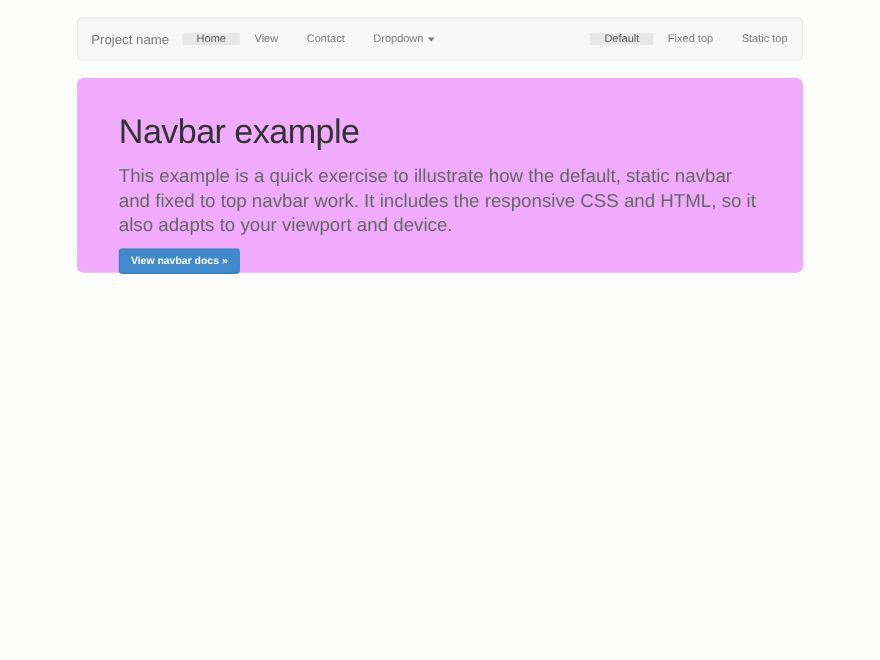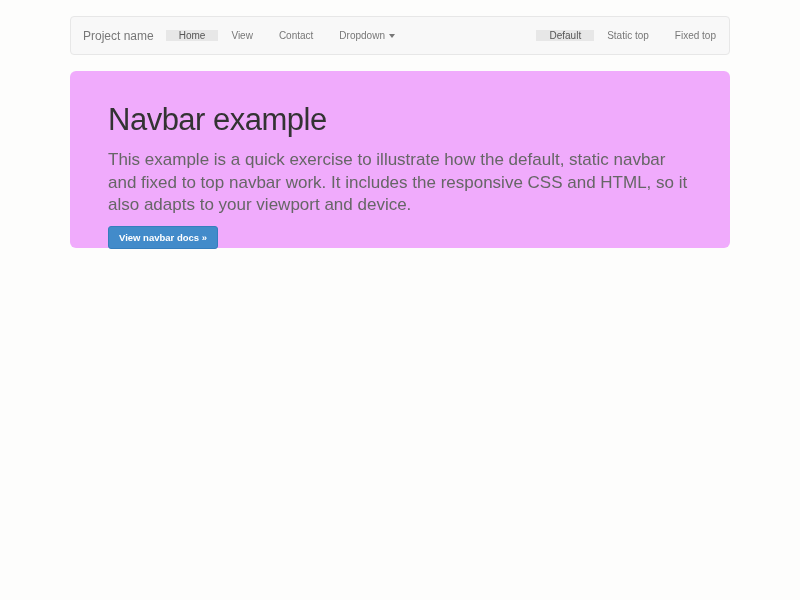--- a/index.html
+++ b/index.html
@@ -114,22 +114,22 @@
       <a class="nav-item">View</a>
       <a class="nav-item">Contact</a>
       <a class="nav-item">
           <span>Dropdown</span>
           <span class="caret"></span>
         </a>
     </div>
 
     <div class="nav nav-right">
       <a class="nav-item active">Default</a>
+      <a class="nav-item">Fixed top</a>
       <a class="nav-item">Static top</a>
-      <a class="nav-item">Fixed top</a>
     </div>
   </nav>
 
   <div class="jumbotron">
     <h1>Navbar example</h1>
     <p>This example is a quick exercise to illustrate how the default, static navbar and fixed to top navbar work. It includes the responsive CSS and HTML, so it also adapts to your viewport and device.</p>
     <a class="btn-primary">View navbar docs »</a>
   </div>
 
 </div>

